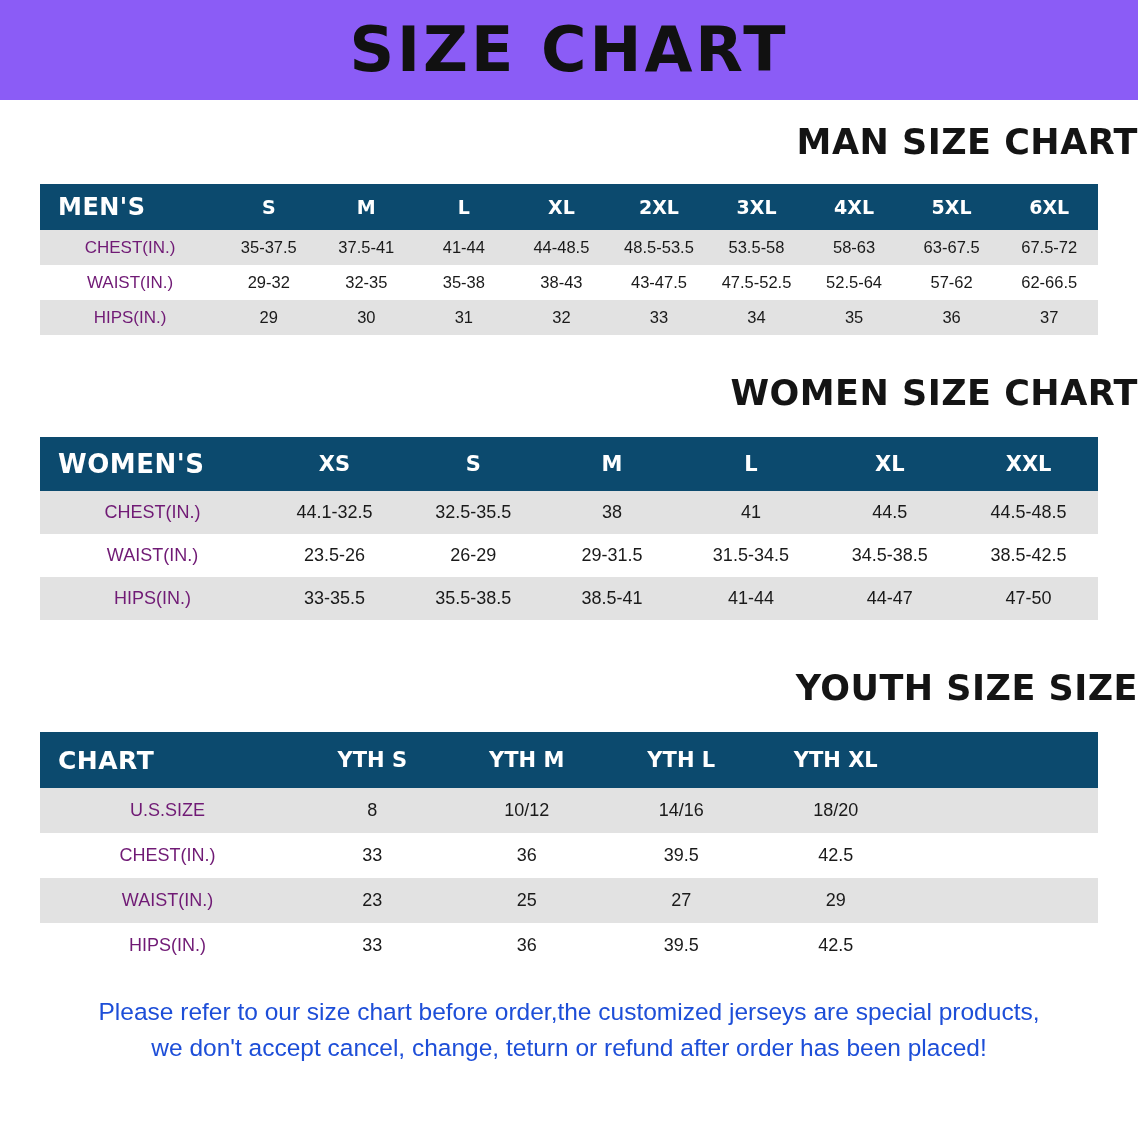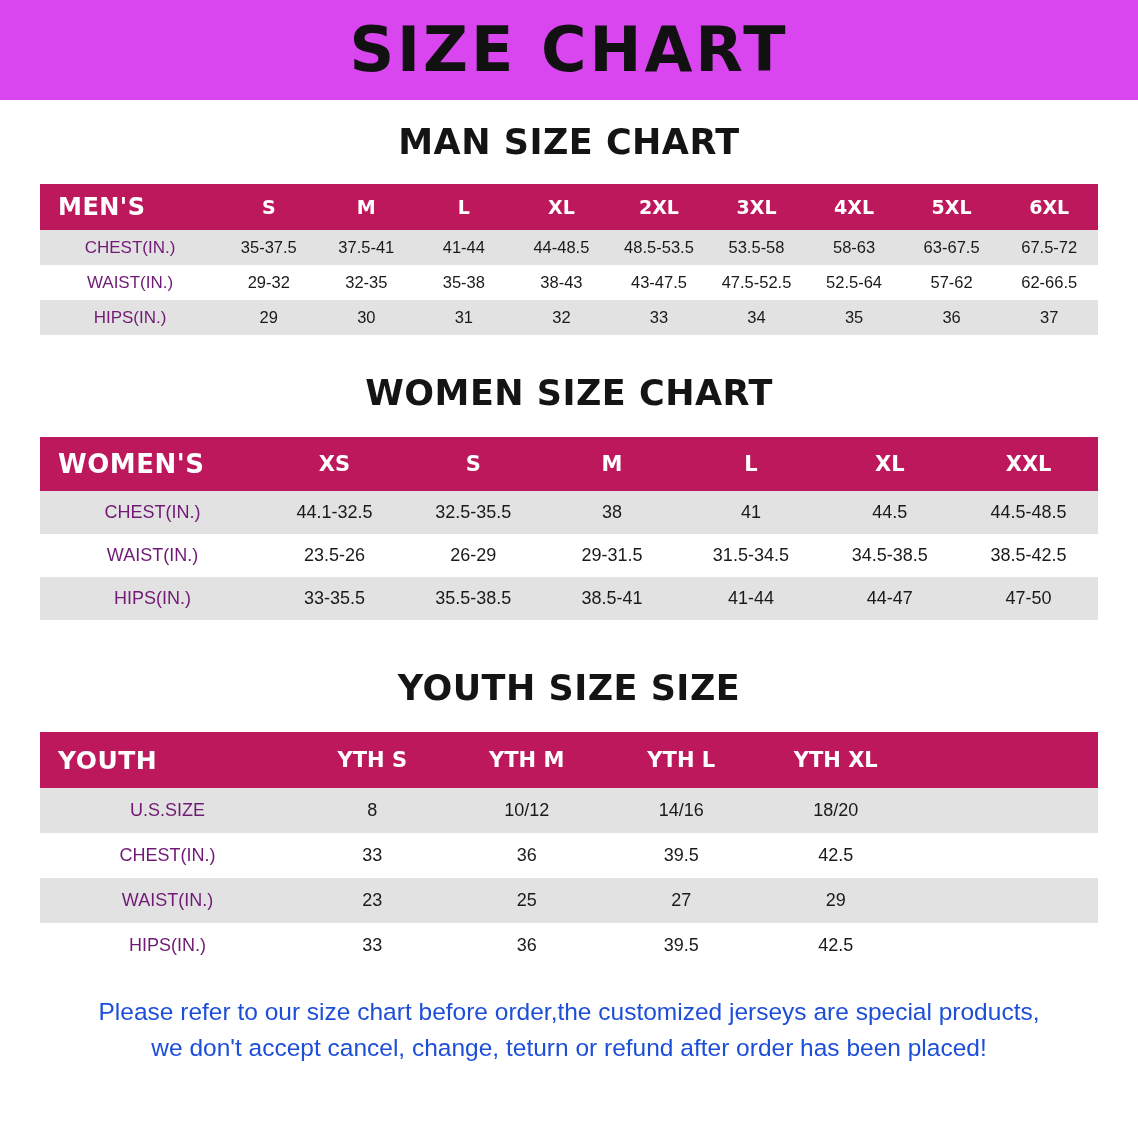--- a/index.html
+++ b/index.html
@@ -13,36 +13,36 @@
   .page {
     width: 1138px;
     height: 1132px;
     position: relative;
     background: #ffffff;
   }
   
   .banner {
     width: 100%;
     height: 100px;
-    background: #d946ef;
+    background: #8b5cf6;
     display: flex;
     align-items: center;
     justify-content: center;
   }
   .banner-title {
     font-family: "DejaVu Sans", sans-serif;
     font-weight: 700;
     font-size: 62px;
     letter-spacing: 3px;
     color: #111111;
     line-height: 1;
   }
   
   .section-title {
-    text-align: center;
+    text-align: right;
     font-family: "DejaVu Sans", sans-serif;
     font-weight: 700;
     font-size: 35px;
     letter-spacing: 0.5px;
     color: #141414;
   }
   .st-man    { margin-top: 22px; margin-bottom: 22px; }
   .st-women  { margin-top: 38px; margin-bottom: 24px; }
   .st-youth  { margin-top: 48px; margin-bottom: 24px; }
 
@@ -50,21 +50,21 @@
   table {
     border-collapse: collapse;
     table-layout: fixed;
     margin: 0 auto;
   }
   .tbl-men   { width: 1058px; }
   .tbl-women { width: 1058px; }
   .tbl-youth { width: 1058px; }
 
   thead th {
-    background: #be185d;
+    background: #0c4a6e;
     color: #ffffff;
     font-family: "DejaVu Sans", sans-serif;
     font-weight: 700;
     text-align: center;
     padding: 0;
     margin-top: 32px;
   }
   .tbl-men thead th   { height: 46px; font-size: 19px; }
   .tbl-women thead th { height: 54px; font-size: 21px; }
   .tbl-youth thead th { height: 56px; font-size: 21px; }
@@ -229,21 +229,21 @@
 
   <div class="section-title st-youth">YOUTH SIZE SIZE</div>
   <table class="tbl-youth">
     <colgroup>
       <col style="width:255px">
       <col span="4">
       <col style="width:185px">
     </colgroup>
     <thead>
       <tr>
-        <th class="rowhead">YOUTH</th>
+        <th class="rowhead">CHART</th>
         <th>YTH S</th>
         <th>YTH M</th>
         <th>YTH L</th>
         <th>YTH XL</th>
         <th></th>
       </tr>
     </thead>
     <tbody>
       <tr class="shaded">
         <td class="rowlabel">U.S.SIZE</td>

